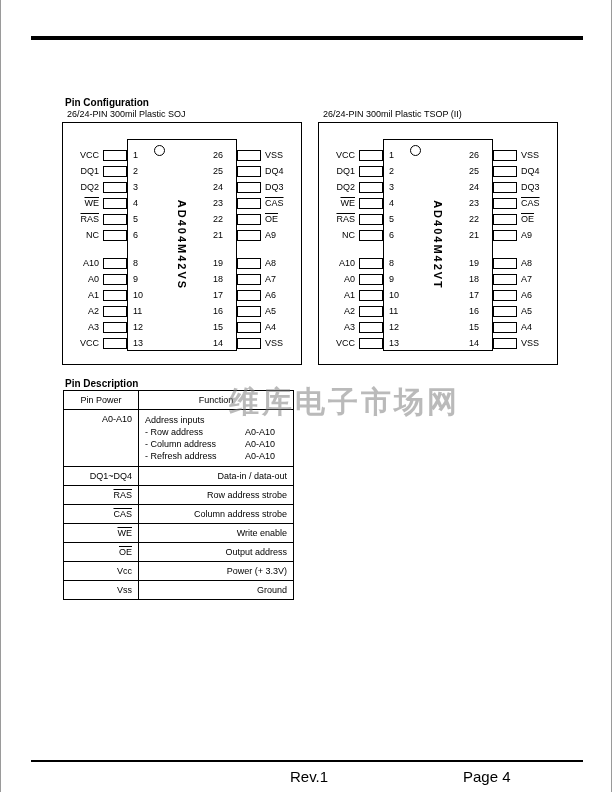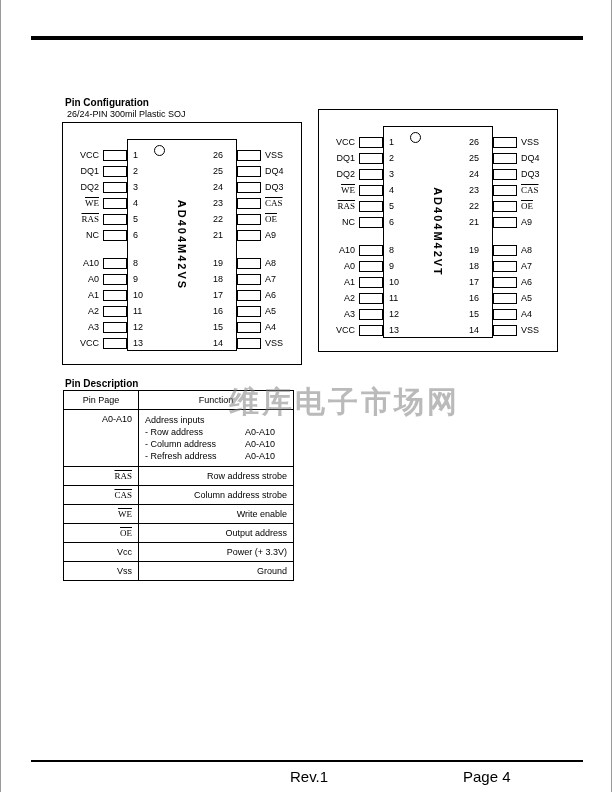--- a/index.html
+++ b/index.html
@@ -27,21 +27,21 @@
   .pin-row{display:flex;align-items:center;height:16px;flex:0 0 16px;font-size:9px;line-height:10px;}
   .pin-gap{height:12px;flex:0 0 12px;}
   .pname{width:40px;box-sizing:border-box;white-space:nowrap;}
   .pname.l{text-align:right;padding-right:4px;}
   .pname.r{text-align:left;padding-left:4px;}
   .pad{width:22px;height:9px;flex:0 0 22px;border:1px solid #000;background:#fff;box-sizing:content-box;}
   .pnum{width:24px;box-sizing:border-box;}
   .pnum.l{padding-left:6px;text-align:left;}
   .pnum.r{padding-right:2px;}
   .mid{flex:1;}
-  .ov{text-decoration:overline;font-family:Liberation Serif, serif;}
+  .ov{text-decoration:overline;}
 
   .desc-table{position:absolute;left:62px;top:390px;border-collapse:collapse;font-size:9px;background:#fff;}
   .desc-table th,.desc-table td{border:1px solid #000;padding:4px 6px;text-align:right;vertical-align:top;}
   .desc-table th{font-weight:normal;text-align:center;padding:4px 6px;}
   .col-name{width:62px;min-width:62px;}
   .col-func{width:142px;min-width:142px;}
   .fn-line{display:flex;justify-content:space-between;padding-right:12px;line-height:12px;}
 
   .watermark{position:absolute;left:228px;top:382px;font-size:30px;letter-spacing:3px;
              color:rgba(130,130,130,0.55);font-weight:bold;white-space:nowrap;z-index:5;pointer-events:none;
@@ -176,20 +176,21 @@
             <span class="mid"></span>
             <span class="pnum r">14</span>
             <span class="pad"></span>
             <span class="pname r">VSS</span>
           </div>
         </div>
     </div>
   </div>
 
   <div class="package" id="package-tsop">
+    <div class="pkg-label">26/24-PIN 300mil Plastic TSOP (II)</div>
     <div class="pkg-box">
       <div class="chip-body">
         <div class="pin1-dot"></div>
         <div class="chip-name">AD404M42VT</div>
       </div>
       <div class="pin-rows">
           <div class="pin-row">
             <span class="pname l">VCC</span>
             <span class="pad"></span>
             <span class="pnum l">1</span>
@@ -300,21 +301,21 @@
           </div>
         </div>
     </div>
   </div>
 
   <div class="section-title" id="pin-desc-title">Pin Description</div>
 
   <table class="desc-table">
     <thead>
       <tr>
-        <th class="col-name">Pin Page</th>
+        <th class="col-name">Pin Power</th>
         <th class="col-func">Function</th>
       </tr>
     </thead>
     <tbody>
         <tr>
           <td class="col-name"><span>A0-A10</span></td>
           <td class="col-func">
             <div class="fn-line">
               <span>Address inputs</span>
             </div>
@@ -326,20 +327,24 @@
               <span>- Column address</span>
               <span>A0-A10</span>
             </div>
             <div class="fn-line">
               <span>- Refresh address</span>
               <span>A0-A10</span>
             </div>
           </td>
         </tr>
         <tr>
+          <td class="col-name"><span>DQ1~DQ4</span></td>
+          <td class="col-func">Data-in / data-out</td>
+        </tr>
+        <tr>
           <td class="col-name"><span class="ov">RAS</span></td>
           <td class="col-func">Row address strobe</td>
         </tr>
         <tr>
           <td class="col-name"><span class="ov">CAS</span></td>
           <td class="col-func">Column address strobe</td>
         </tr>
         <tr>
           <td class="col-name"><span class="ov">WE</span></td>
           <td class="col-func">Write enable</td>

